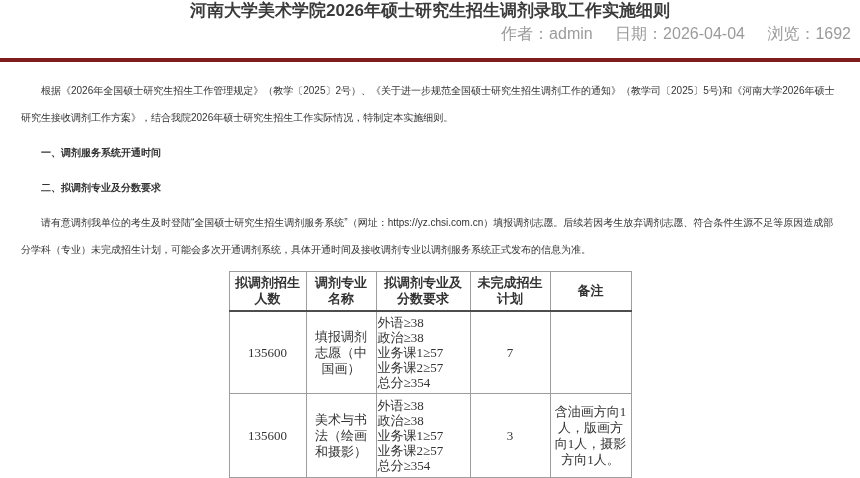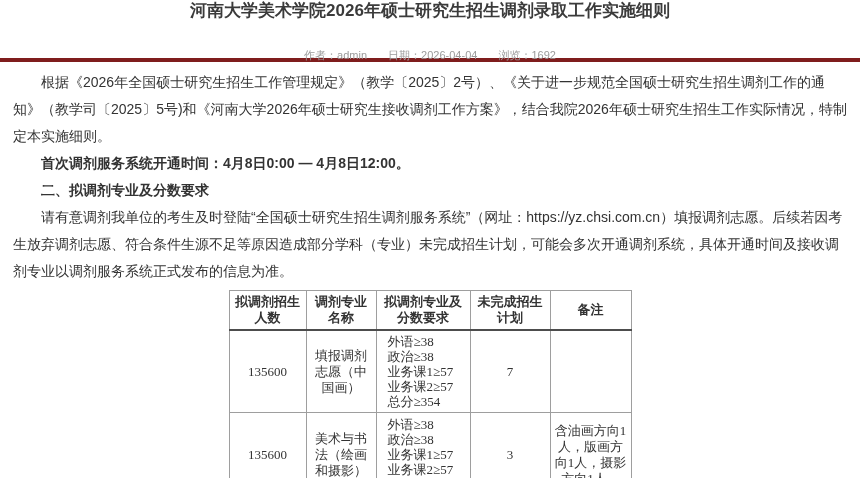--- a/index.html
+++ b/index.html
@@ -23,33 +23,34 @@
     border-bottom: 4px solid #7f1d1d;
   }
   .article-header h1 {
     margin: 0;
     font-size: 17px;
     font-weight: bold;
     color: #3b3b3b;
     line-height: 20px;
   }
   .meta {
-    margin-top: 27px;
-    font-size: 11px;
+    margin-top: 3px;
+    font-size: 16px;
     color: #9b9b9b;
+    text-align: right;
   }
   .meta .group { margin: 0 9px; }
   .meta .group span { display: inline; }
   
   .article-body {
     padding: 7px 13px 0 13px;
   }
   .article-body p {
-    margin: 0;
-    font-size: 14px;
+    margin: 8px;
+    font-size: 10px;
     line-height: 27px;
   }
   .indent { text-indent: 2em; }
   .bold { font-weight: bold; }
   
   table.majors {
     width: 402px;
     margin: 5px auto 0 auto;
     border-collapse: collapse;
     table-layout: fixed;
@@ -67,21 +68,21 @@
     word-break: break-all;
   }
   table.majors thead th {
     font-weight: bold;
     height: 36px;
     border-bottom: 2px solid #4d4d4d;
   }
   table.majors td.scores {
     text-align: left;
     white-space: pre-line;
-    padding-left: 11px;
+    padding-left: 1px;
     line-height: 15px;
   }
   table.majors tr.row-1 td { height: 70px; }
   table.majors tr.row-2 td { height: 84px; }
   td.remark { line-height: 17px; }
 </style>
 </head>
 <body>
 
 <div class="page">
@@ -90,21 +91,21 @@
     <h1>河南大学美术学院2026年硕士研究生招生调剂录取工作实施细则</h1>
     <div class="meta">
       <span class="group"><span>作者：</span><span>admin</span></span>
       <span class="group"><span>日期：</span><span>2026-04-04</span></span>
       <span class="group"><span>浏览：</span><span>1692</span></span>
     </div>
   </header>
 
   <main class="article-body">
     <p class="indent">根据《2026年全国硕士研究生招生工作管理规定》（教学〔2025〕2号）、《关于进一步规范全国硕士研究生招生调剂工作的通知》（教学司〔2025〕5号)和《河南大学2026年硕士研究生接收调剂工作方案》，结合我院2026年硕士研究生招生工作实际情况，特制定本实施细则。</p>
-    <p class="indent bold">首次调剂服务系统开通时间：4月8日0:00 — 4月8日12:00。</p>
+    <p class="indent bold">一、调剂服务系统开通时间</p>
     <p class="indent bold">二、拟调剂专业及分数要求</p>
     <p class="indent">请有意调剂我单位的考生及时登陆“全国硕士研究生招生调剂服务系统”（网址：https://yz.chsi.com.cn）填报调剂志愿。后续若因考生放弃调剂志愿、符合条件生源不足等原因造成部分学科（专业）未完成招生计划，可能会多次开通调剂系统，具体开通时间及接收调剂专业以调剂服务系统正式发布的信息为准。</p>
 
     <table class="majors">
       <colgroup>
         <col style="width:77px">
         <col style="width:70px">
         <col style="width:94px">
         <col style="width:80px">
         <col style="width:81px">

